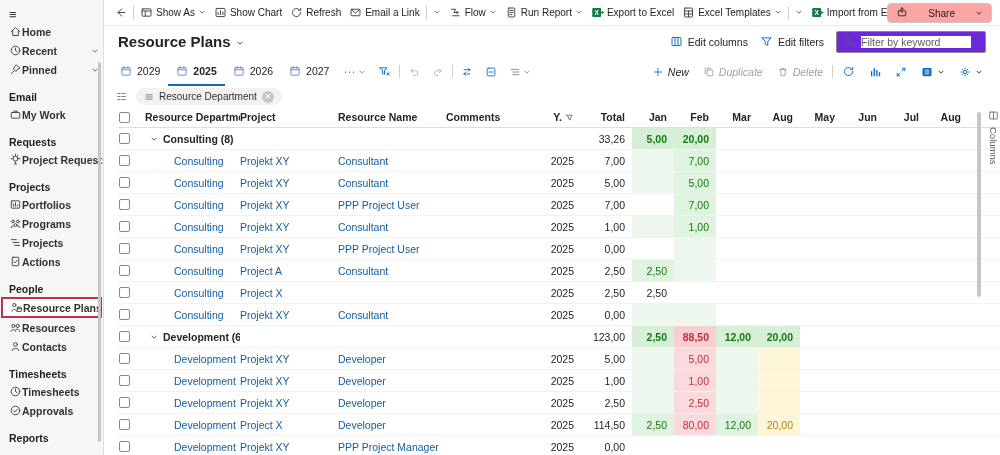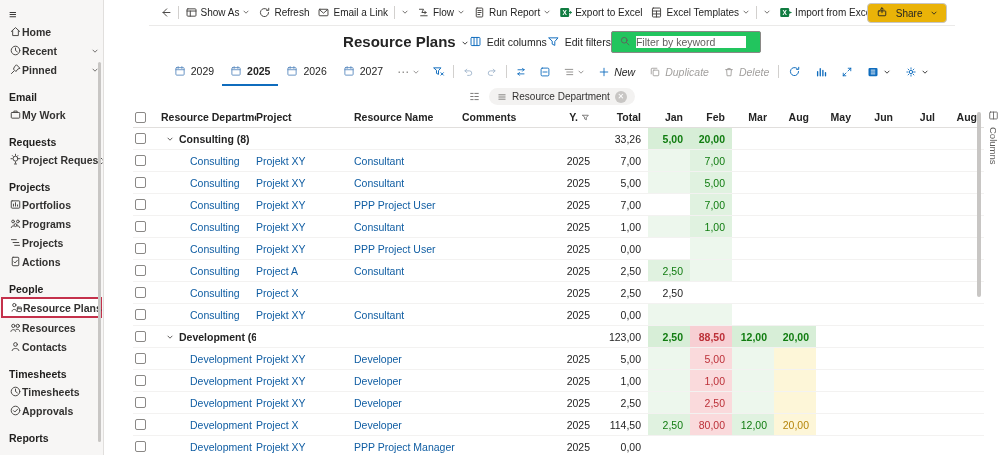--- a/index.html
+++ b/index.html
@@ -11,35 +11,35 @@
   nav { width:104px; flex-shrink:0; background:#f7f6f5; border-right:1px solid #e1dfdd; position:relative; padding-top:6px; overflow:hidden; }
   .hamburger { height:16px; display:flex; align-items:center; padding-left:9px; color:#3b3a39; font-size:13px; cursor:pointer; }
   .nav-item { height:19px; display:flex; align-items:center; padding:0 4px 0 9px; color:#323130; cursor:pointer; white-space:nowrap;font-weight:bold; }
   .nav-item .ni { width:13px; height:13px; flex-shrink:0; color:#484644; display:flex; align-items:center; justify-content:center; }
   .nav-item .chev { margin-left:auto; color:#605e5c; }
   .nav-sec { margin-top:10px; height:16px; display:flex; align-items:center; padding-left:9px; font-weight:bold; color:#201f1e; }
   .nav-item.hl { background:#fff; border:2px solid #c4314b; height:21px; margin:0 1px; padding-left:7px; }
   .navscroll { position:absolute; right:2px; top:62px; width:3px; height:380px; background:#c8c6c4; border-radius:2px; }
 
   
-  .main { flex:1; display:flex; flex-direction:column; position:relative; overflow:hidden; background:#fff;align-items:center; }
+  .main { flex:1; display:flex; flex-direction:column; position:relative; overflow:hidden; background:#fff; }
 
   .cmdbar { height:26px; flex-shrink:0; border-bottom:1px solid #ebeae9; display:flex; align-items:center; padding:0 78px 0 6px; font-size:10px; white-space:nowrap; overflow:hidden; position:relative; }
   .cmd { display:flex; align-items:center; gap:3px; padding:0 4px; height:100%; cursor:pointer; flex-shrink:0; }
   .cmd .ci { width:13px; height:13px; color:#484644; display:flex; align-items:center; justify-content:center; }
   .cmd .chev { color:#605e5c; }
   .vsep { width:1px; height:13px; background:#d2d0ce; margin:0 2px; flex-shrink:0; }
-  .share-btn { position:absolute; right:8px; top:3px; height:20px; border:1px solid #c8c6c4; border-radius:4px; background:#eab308; display:flex; align-items:center; gap:8px; padding:4px 8px; cursor:pointer; }
+  .share-btn { position:absolute; right:8px; top:3px; height:20px; border:1px solid #c8c6c4; border-radius:4px; background:#fca5a5; display:flex; align-items:center; gap:20px; padding:4px 8px; cursor:pointer; }
 
   .titlerow { height:31px; flex-shrink:0; display:flex; align-items:center; padding:0 14px; }
   .page-title { font-size:15px; font-weight:bold; display:flex; align-items:center; gap:5px; }
-  .title-right { margin-left:auto; display:flex; align-items:center; font-size:10.5px; }
+  .title-right { margin-left:auto; display:flex; align-items:center; gap:12px; font-size:10.5px; }
   .tbtn { display:flex; align-items:center; gap:5px; cursor:pointer; }
   .tbtn .ci { color:#0f6cbd; display:flex; }
-  .kw-box { width:150px; height:22px; border:1px solid #8a8886; border-radius:2px; display:flex; align-items:center; gap:5px; padding:0 7px; color:#605e5c; background:#22c55e; }
+  .kw-box { width:150px; height:22px; border:1px solid #8a8886; border-radius:2px; display:flex; align-items:center; gap:5px; padding:0 7px; color:#605e5c; background:#6d28d9; }
   .kw-box input { border:none; outline:none; width:110px; font-family:"Liberation Sans",sans-serif; font-size:10.5px; }
   .kw-box input::placeholder { color:#605e5c; }
 
   .viewbar { height:29px; flex-shrink:0; display:flex; align-items:center; padding:0 10px 0 8px; white-space:nowrap; }
   .ytab { display:flex; align-items:center; gap:5px; padding:0 8px; height:100%; cursor:pointer; border-bottom:2px solid transparent; }
   .ytab .ci { color:#5b8bbf; display:flex; }
   .ytab.sel { border-bottom:2px solid #0f6cbd; font-weight:bold; }
   .vicon { display:flex; align-items:center; gap:2px; padding:0 6px; color:#0f6cbd; cursor:pointer; height:100%; }
   .vicon.gray { color:#8a8886; }
   .vicon.pale { color:#9fb4cc; }
@@ -258,20 +258,29 @@
             </svg>
           </span>
           <span>Show As</span>
           <span class="chev"><svg width="8" height="8" viewBox="0 0 12 12" fill="none" stroke="currentColor" stroke-width="1.3">
               <path d="M2.5 4.2 L6 7.8 L9.5 4.2"></path>
             </svg></span>
         </span>
         <span class="cmd">
           <span class="ci">
             <svg width="13" height="13" viewBox="0 0 16 16" fill="none" stroke="currentColor" stroke-width="1.2" stroke-linecap="round" stroke-linejoin="round">
+              <rect x="2.5" y="3" width="11" height="10" rx="1"></rect>
+              <path d="M5 10.5 V8 M8 10.5 V5.8 M11 10.5 V7.2"></path>
+            </svg>
+          </span>
+          <span>Show Chart</span>
+        </span>
+        <span class="cmd">
+          <span class="ci">
+            <svg width="13" height="13" viewBox="0 0 16 16" fill="none" stroke="currentColor" stroke-width="1.2" stroke-linecap="round" stroke-linejoin="round">
               <path d="M13 8 a5 5 0 1 1 -1.7 -3.7"></path>
               <path d="M13.2 2.8 V5.4 H10.6"></path>
             </svg>
           </span>
           <span>Refresh</span>
         </span>
         <span class="cmd">
           <span class="ci">
             <svg width="13" height="13" viewBox="0 0 16 16" fill="none" stroke="currentColor" stroke-width="1.2" stroke-linecap="round" stroke-linejoin="round">
               <rect x="2.5" y="4" width="11" height="8" rx="1"></rect>

